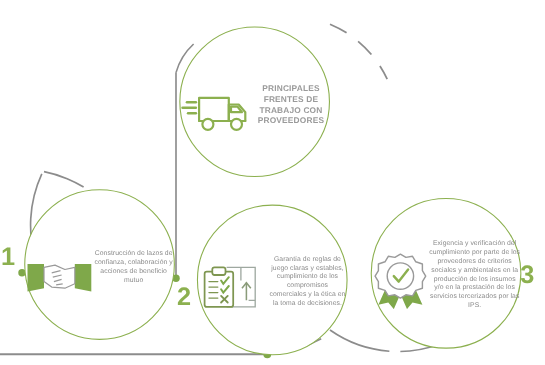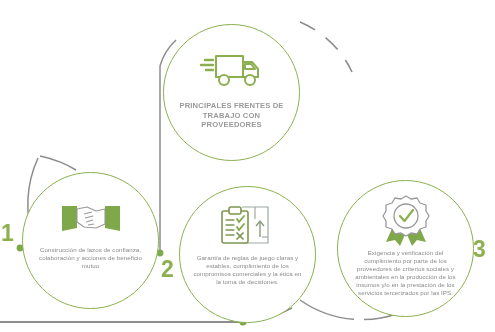--- a/index.html
+++ b/index.html
@@ -24,21 +24,21 @@
   }
 
   
   .node {
     position: absolute;
     border-radius: 50%;
     background: #ffffff;
     border: 1.6px solid #8CB04F;
     box-sizing: border-box;
     display: flex;
-    flex-direction: column;
+    flex-direction: row;
     align-items: center;
     justify-content: flex-start;
   }
   .node-top {
     left: 163px;
     top: 24px;
     width: 137px;
     height: 137px;
   }
   .node-1 {

